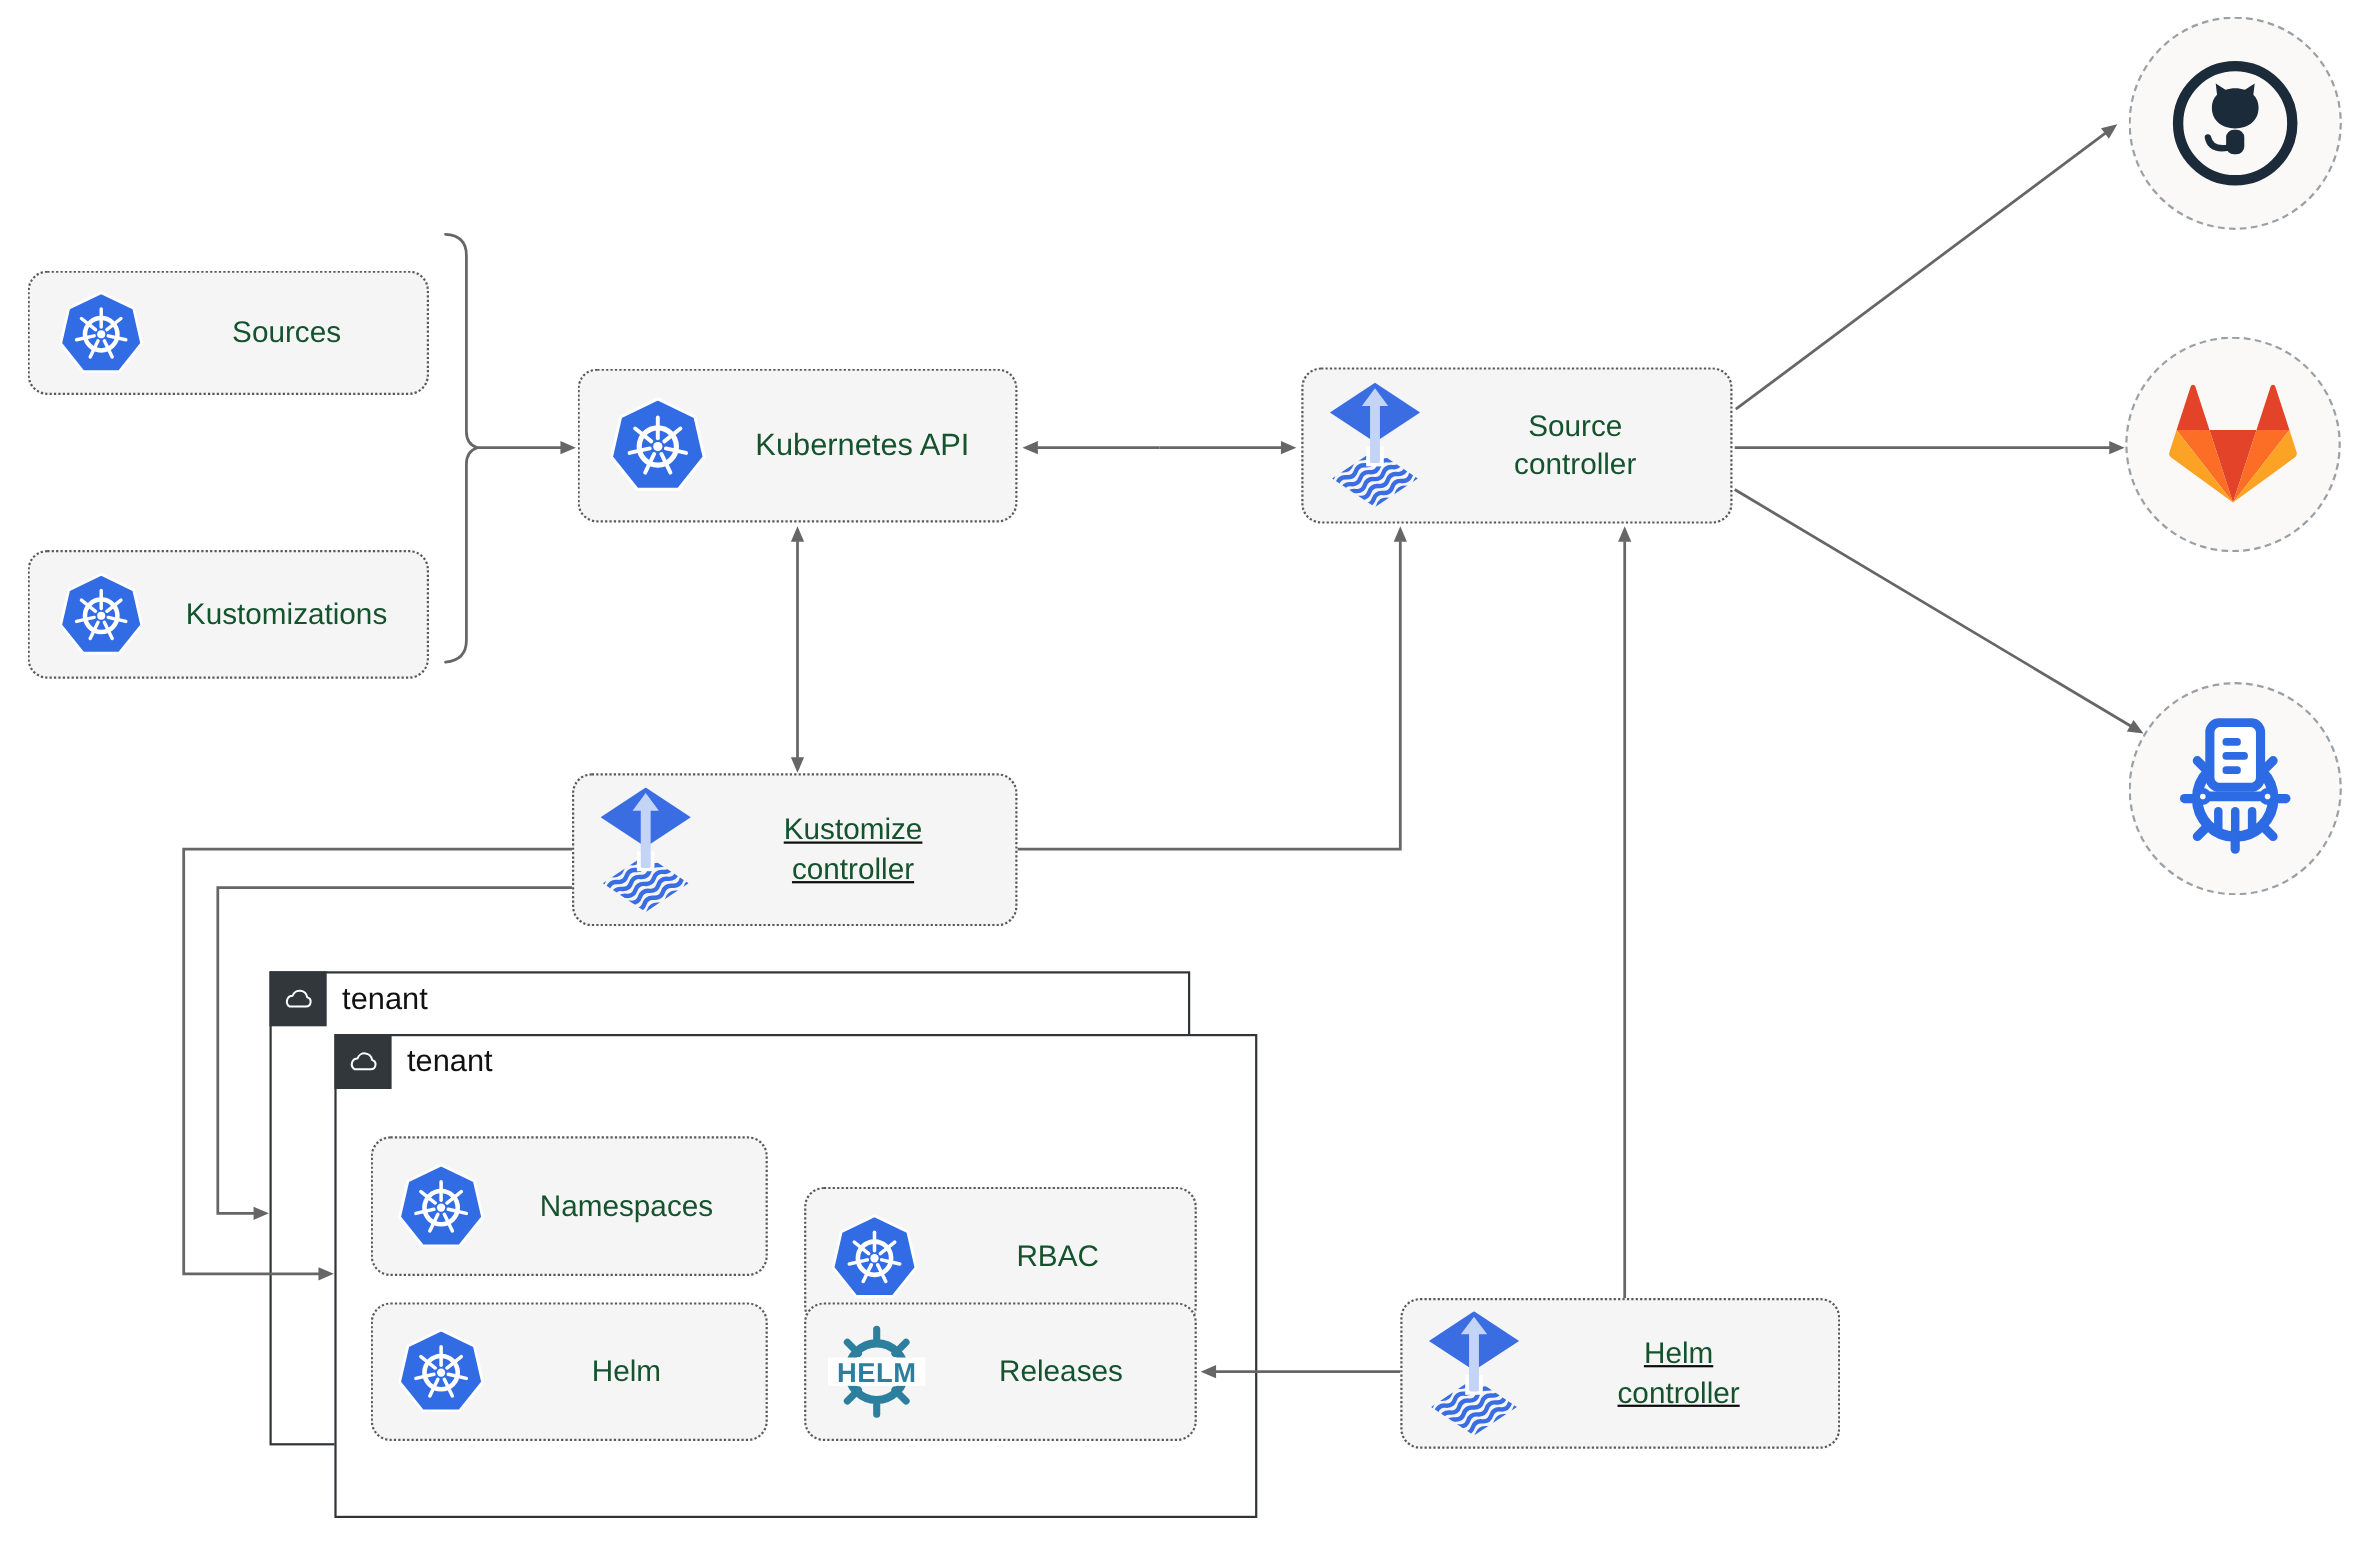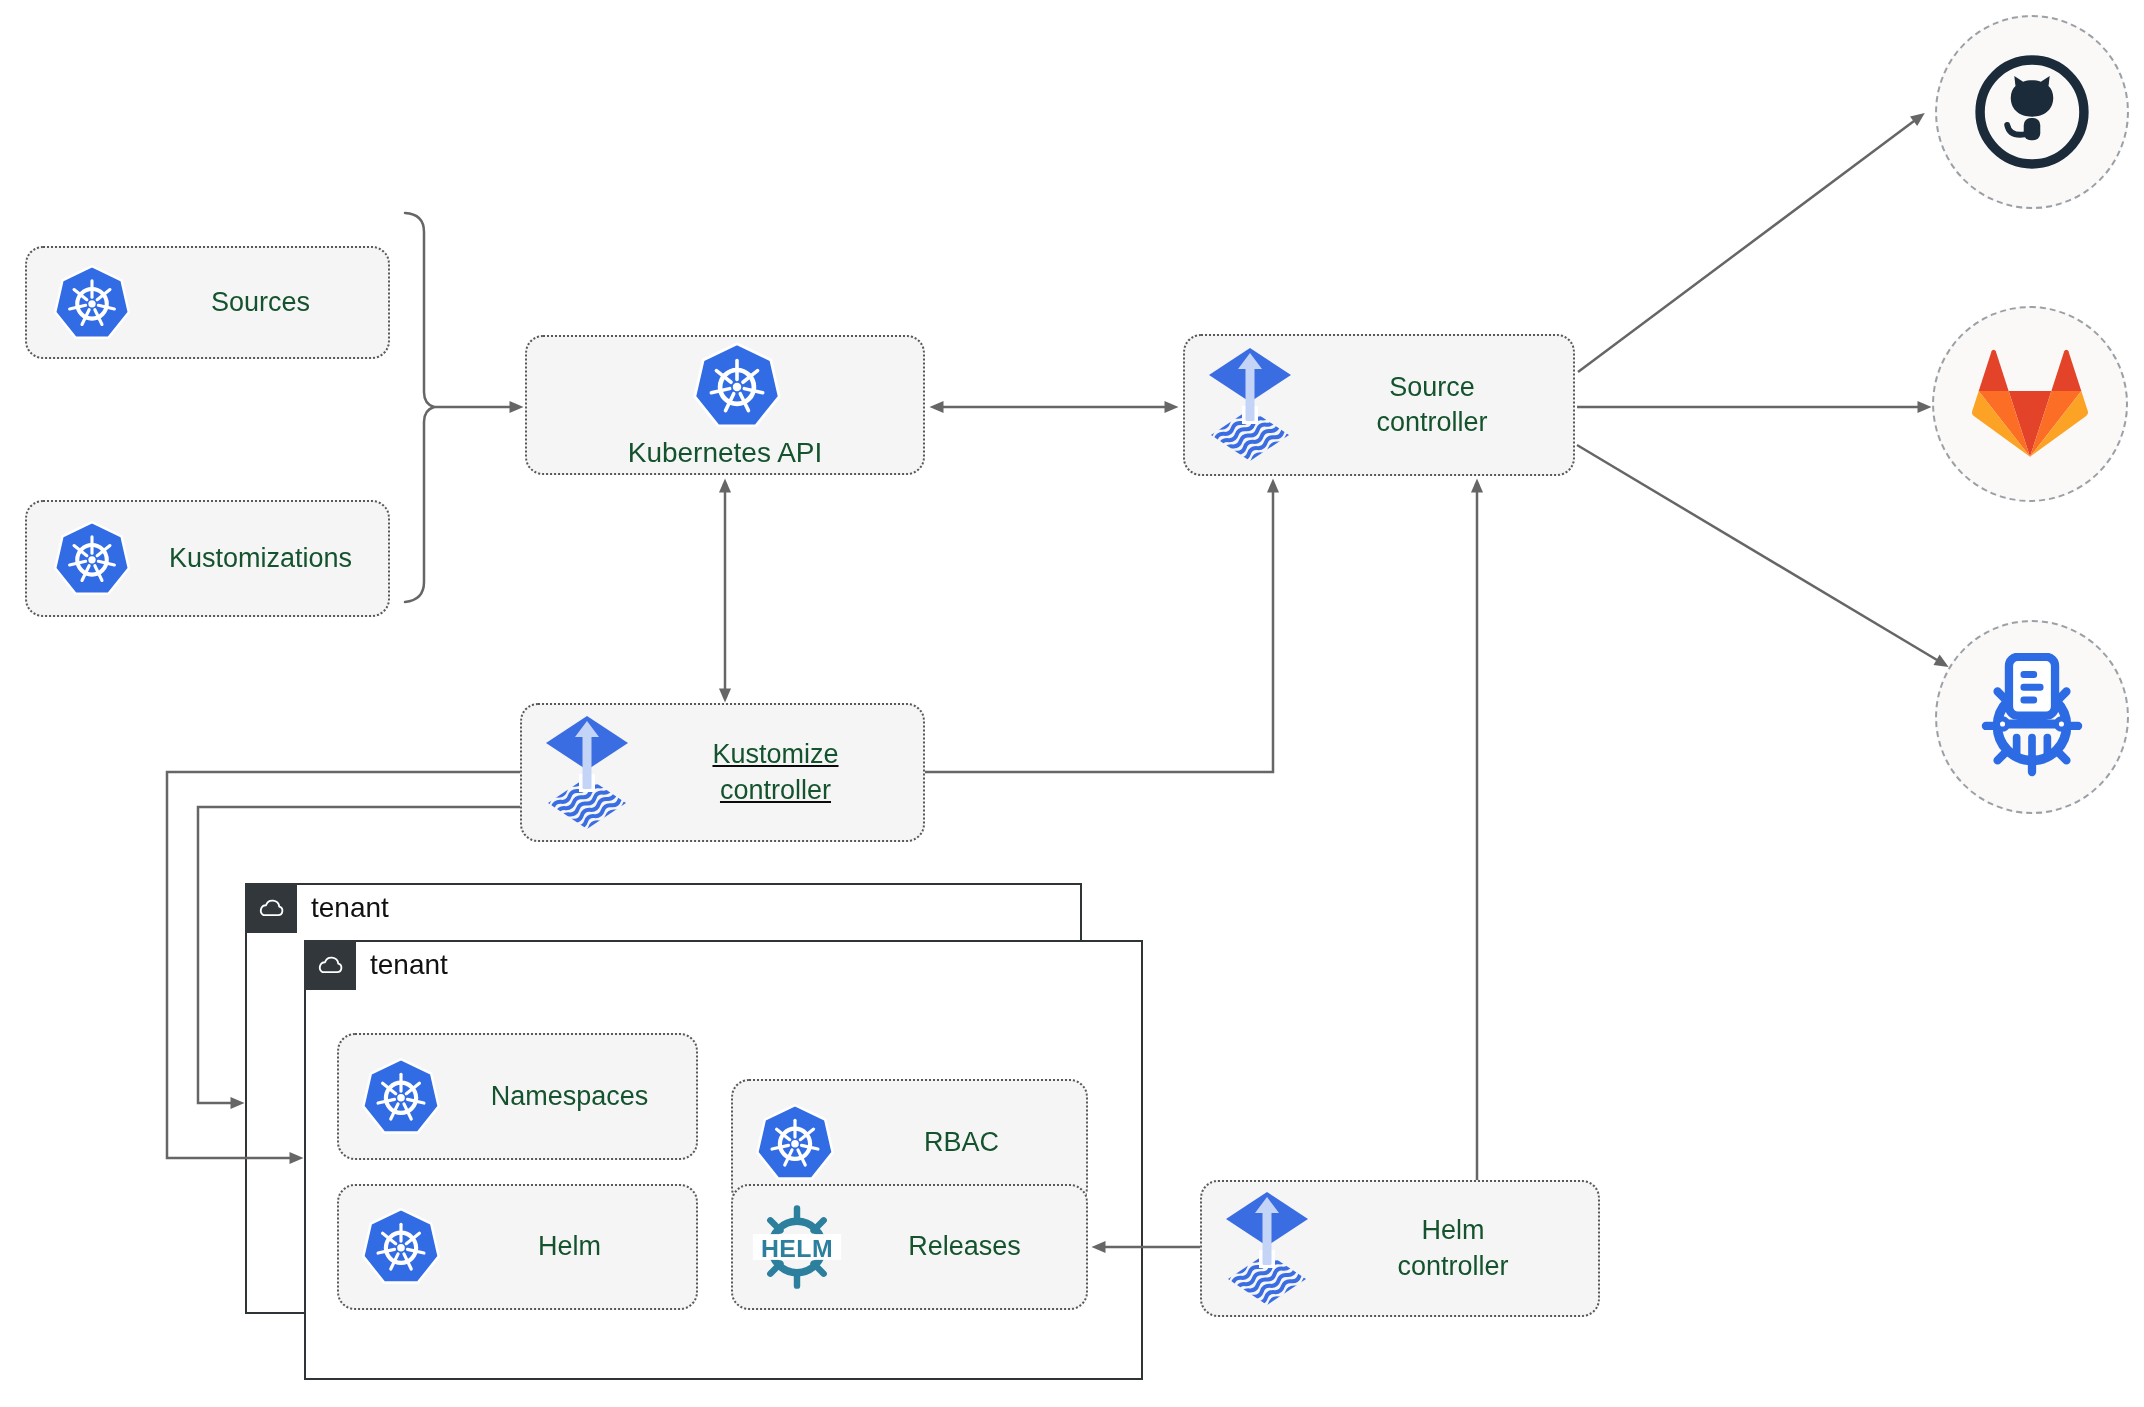--- a/index.html
+++ b/index.html
@@ -149,21 +149,21 @@
     <span class="nlabel">Sources</span>
   </div>
 
   <div class="node" style="left:25px;top:500px;width:365px;height:117px;align-items:center;">
     <svg class="icon" width="82" height="86">
         <use href="#ic-k8s"></use>
       </svg>
     <span class="nlabel">Kustomizations</span>
   </div>
 
-  <div class="node" style="left:525px;top:335px;width:400px;height:140px;flex-direction:column;">
+  <div class="node" style="left:525px;top:335px;width:400px;height:140px;">
     <svg class="icon" width="94" height="98">
         <use href="#ic-k8s"></use>
       </svg>
     <span class="nlabel" style="font-size:28px;">Kubernetes API</span>
   </div>
 
   <div class="node" style="left:1183px;top:334px;width:392px;height:142px;">
     <svg class="icon" width="82" height="114">
         <use href="#ic-flux"></use>
       </svg>
@@ -174,21 +174,21 @@
 
   <div class="node" style="left:520px;top:703px;width:405px;height:139px;text-decoration:underline;">
     <svg class="icon" width="82" height="114">
         <use href="#ic-flux"></use>
       </svg>
     <span class="nlabel">
         <span class="two-line" style="display:block;">Kustomize controller</span>
       </span>
   </div>
 
-  <div class="node" style="left:1200px;top:1180px;width:400px;height:137px;">
+  <div class="node" style="left:1273px;top:1180px;width:400px;height:137px;text-decoration:underline;">
     <svg class="icon" width="82" height="114">
         <use href="#ic-flux"></use>
       </svg>
     <span class="nlabel">
         <span class="two-line" style="display:block;">Helm controller</span>
       </span>
   </div>
 
   <div class="node" style="left:337px;top:1033px;width:361px;height:127px;">
     <svg class="icon" style="margin-left:20px;" width="84" height="88">

